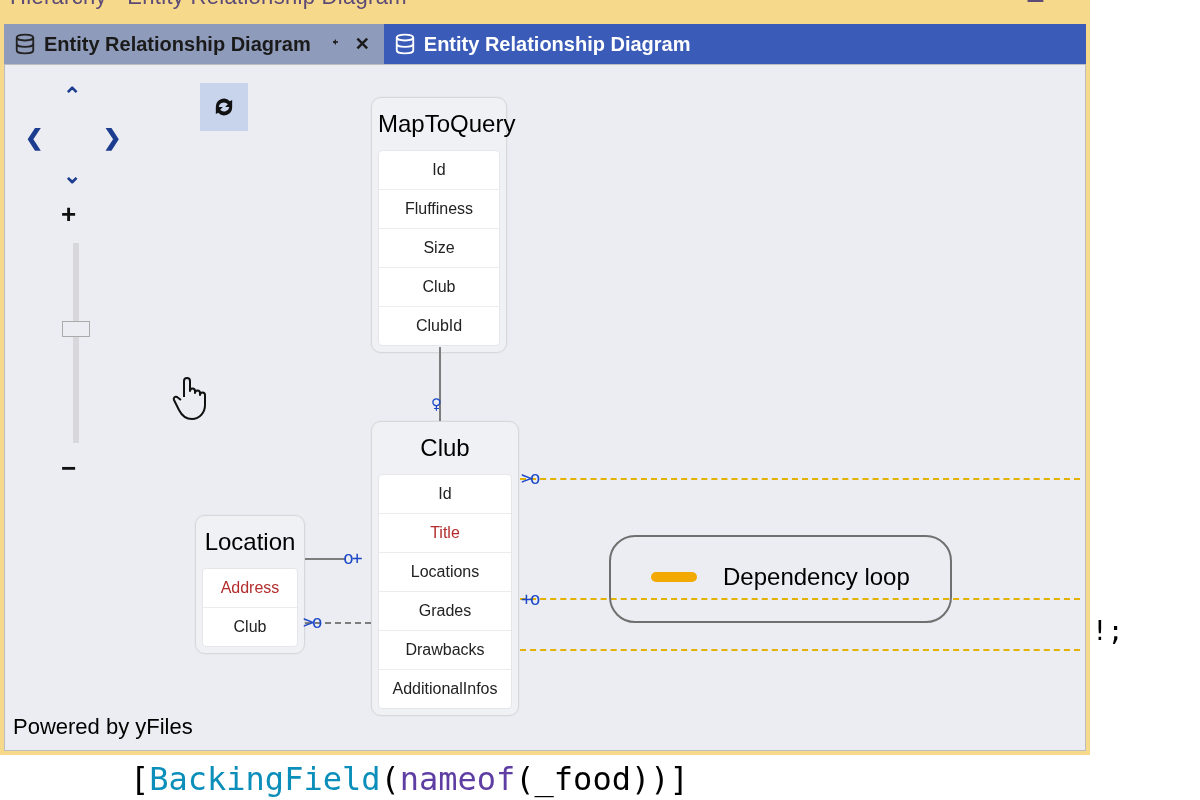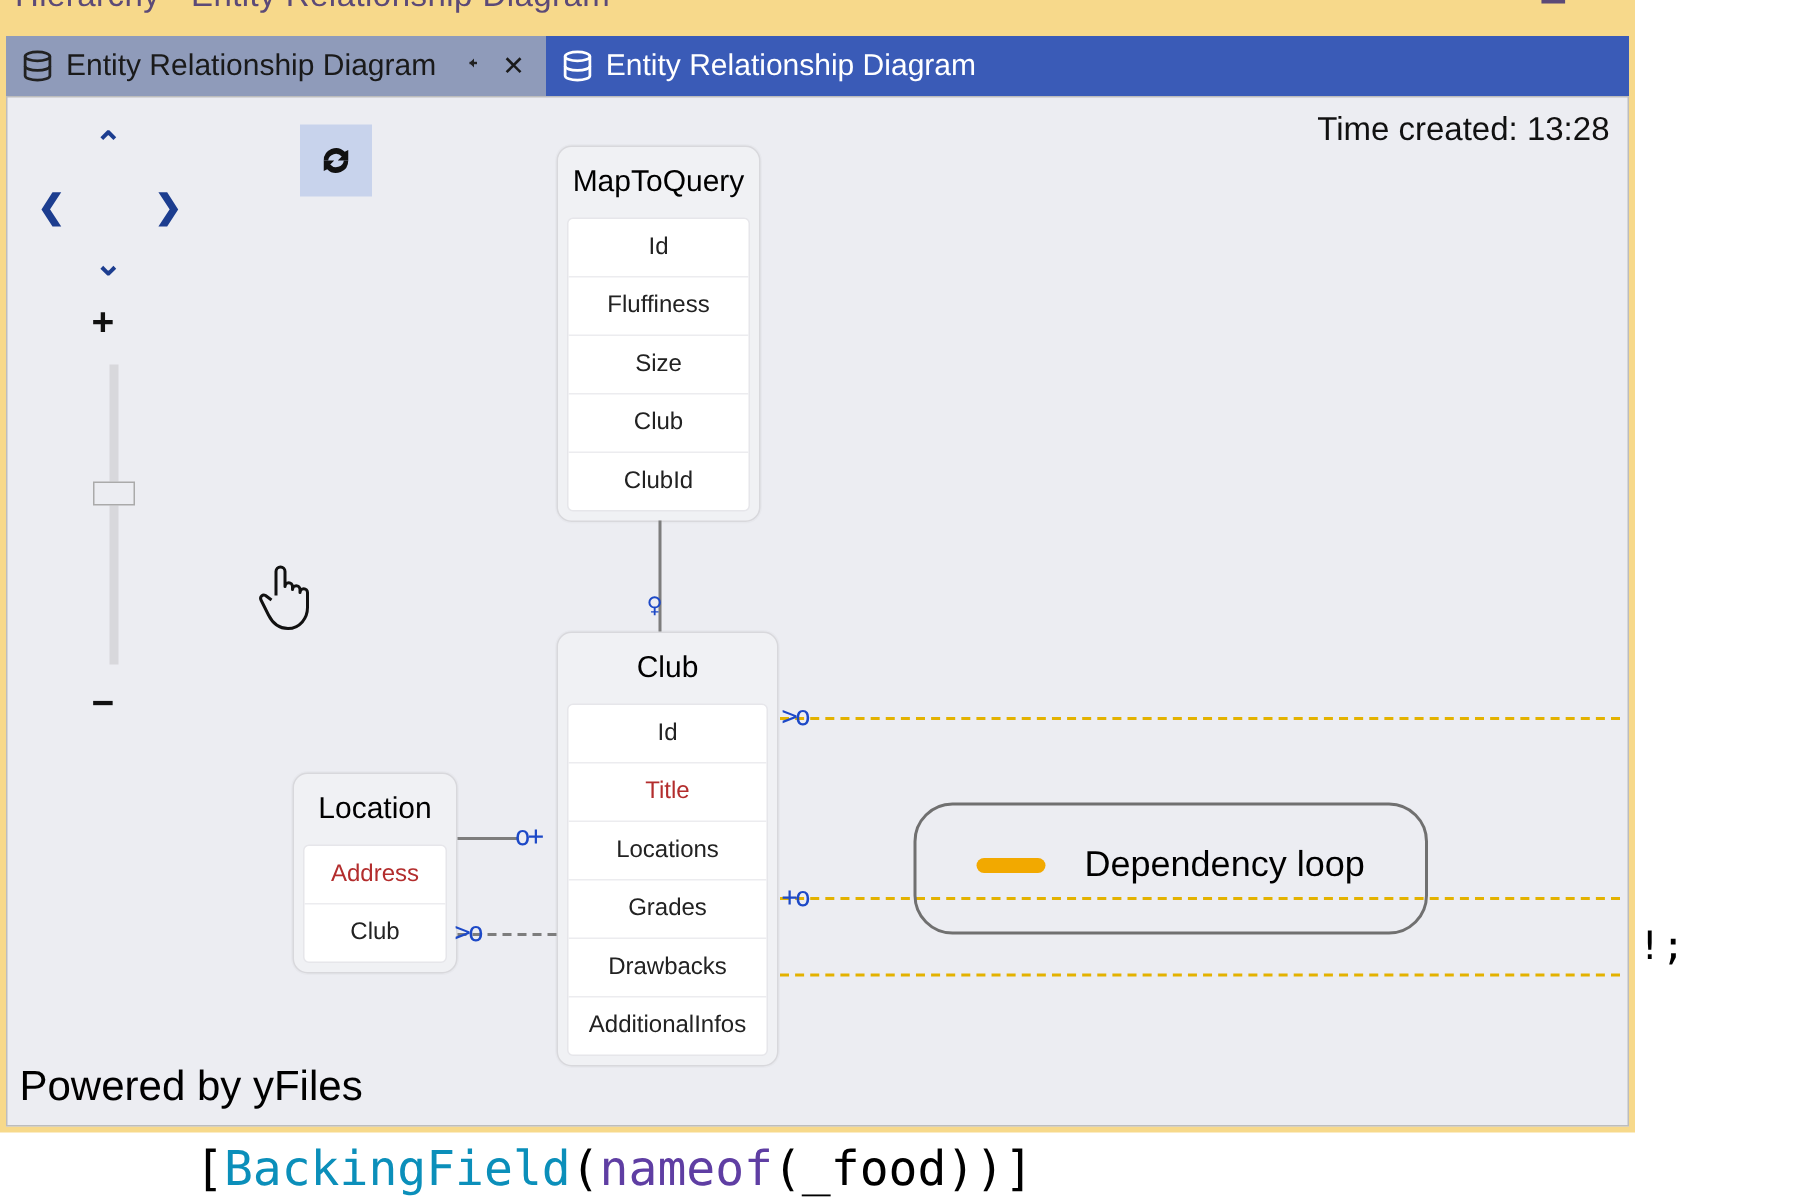--- a/index.html
+++ b/index.html
@@ -49,20 +49,21 @@
     display: flex;
     align-items: stretch;
   }
   .tab {
     display: flex;
     align-items: center;
     padding: 6px 10px;
     gap: 8px;
     color: #fff;
     font-size: 20px;
+    font-weight: bold;
   }
   .tab.active { background: #8f9bba; color: #1a1a1a; }
   .db-icon {
     display: inline-flex;
     width: 22px; height: 22px;
   }
   .tab .pin, .tab .close {
     font-size: 18px;
     padding: 0 4px;
   }
@@ -139,35 +140,35 @@
   .handcursor {
     position: absolute;
     left: 165px; top: 308px;
     color: #111;
   }
 
   
   .powered {
     position: absolute;
     left: 8px; bottom: 10px;
-    font-size: 28px;
+    font-size: 22px;
     text-align: right;
   }
 
   
   .entity {
     position: absolute;
     background: #f0f1f4;
     border: 1px solid #d8d8dc;
     border-radius: 10px;
     box-shadow: 0 0 0 1px rgba(0,0,0,0.02);
   }
   .entity-title {
     text-align: center;
-    font-size: 20px;
+    font-size: 24px;
     padding: 12px 6px;
   }
   .entity-fields {
     background: #fff;
     margin: 0 6px 6px 6px;
     border: 1px solid #e6e6ea;
     border-radius: 4px;
     text-align: center;
   }
   .entity-field {
@@ -267,21 +268,20 @@
             <path d="M3 5v7c0 1.8 4 3.2 9 3.2s9-1.4 9-3.2V5" fill="none" stroke="#fff" stroke-width="2"></path>
             <path d="M3 12v7c0 1.8 4 3.2 9 3.2s9-1.4 9-3.2v-7" fill="none" stroke="#fff" stroke-width="2"></path>
           </svg>
       </span>
       <span>Entity Relationship Diagram</span>
     </div>
   </div>
 
   <div class="panel">
 
-    <div class="time-created">Time created: 13:28</div>
 
     <div class="navctrl">
       <span class="arrow up">⌃</span>
       <span class="arrow left">❮</span>
       <span class="arrow right">❯</span>
       <span class="arrow down">⌄</span>
       <span class="plus">+</span>
       <div class="slider">
         <div class="slider-thumb"></div>
       </div>

